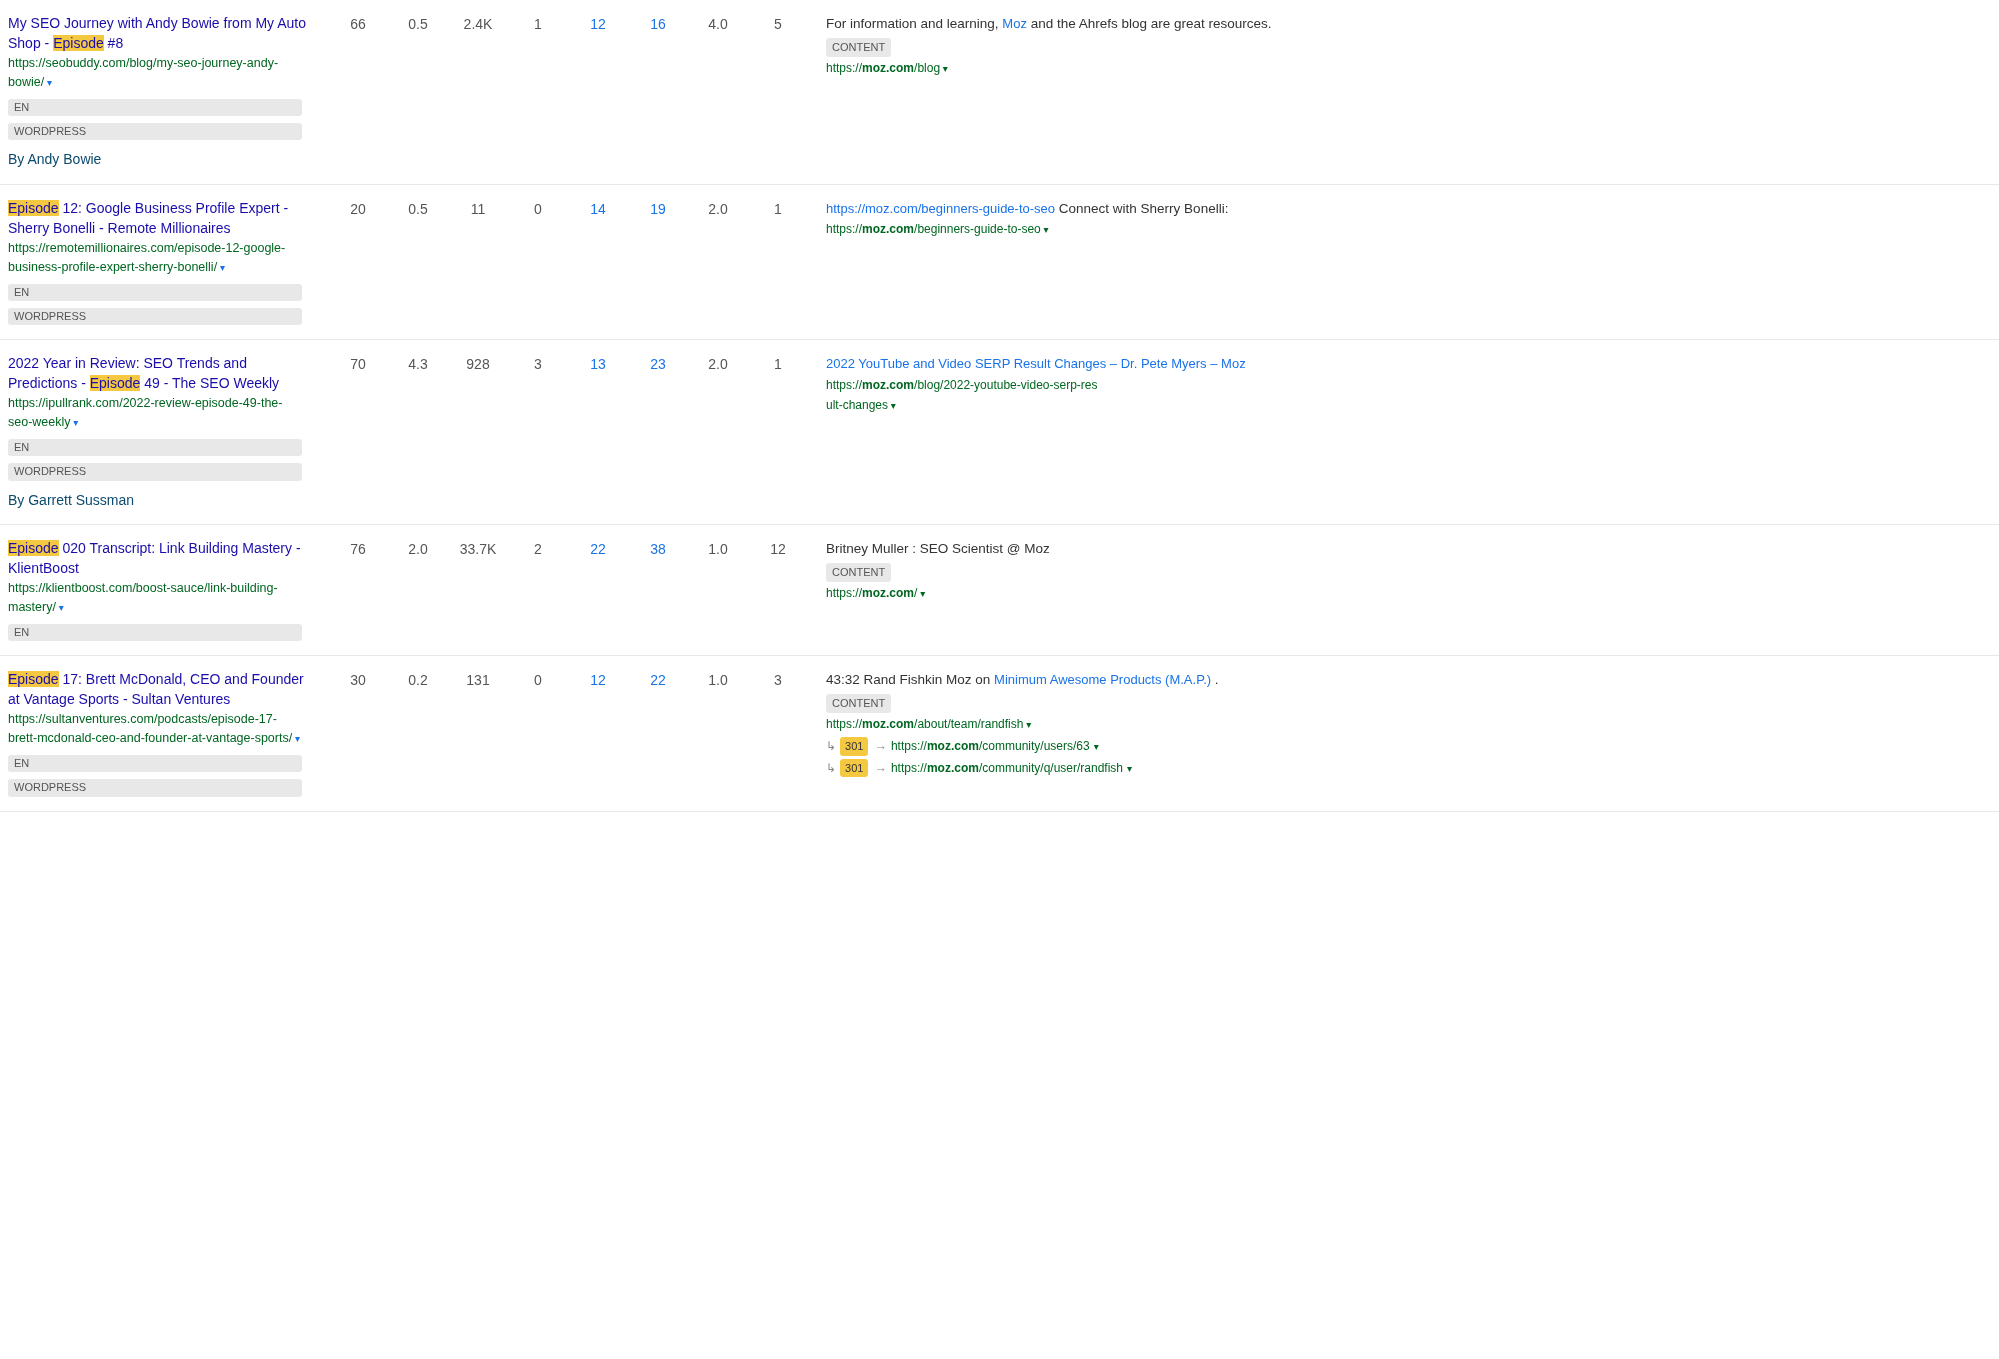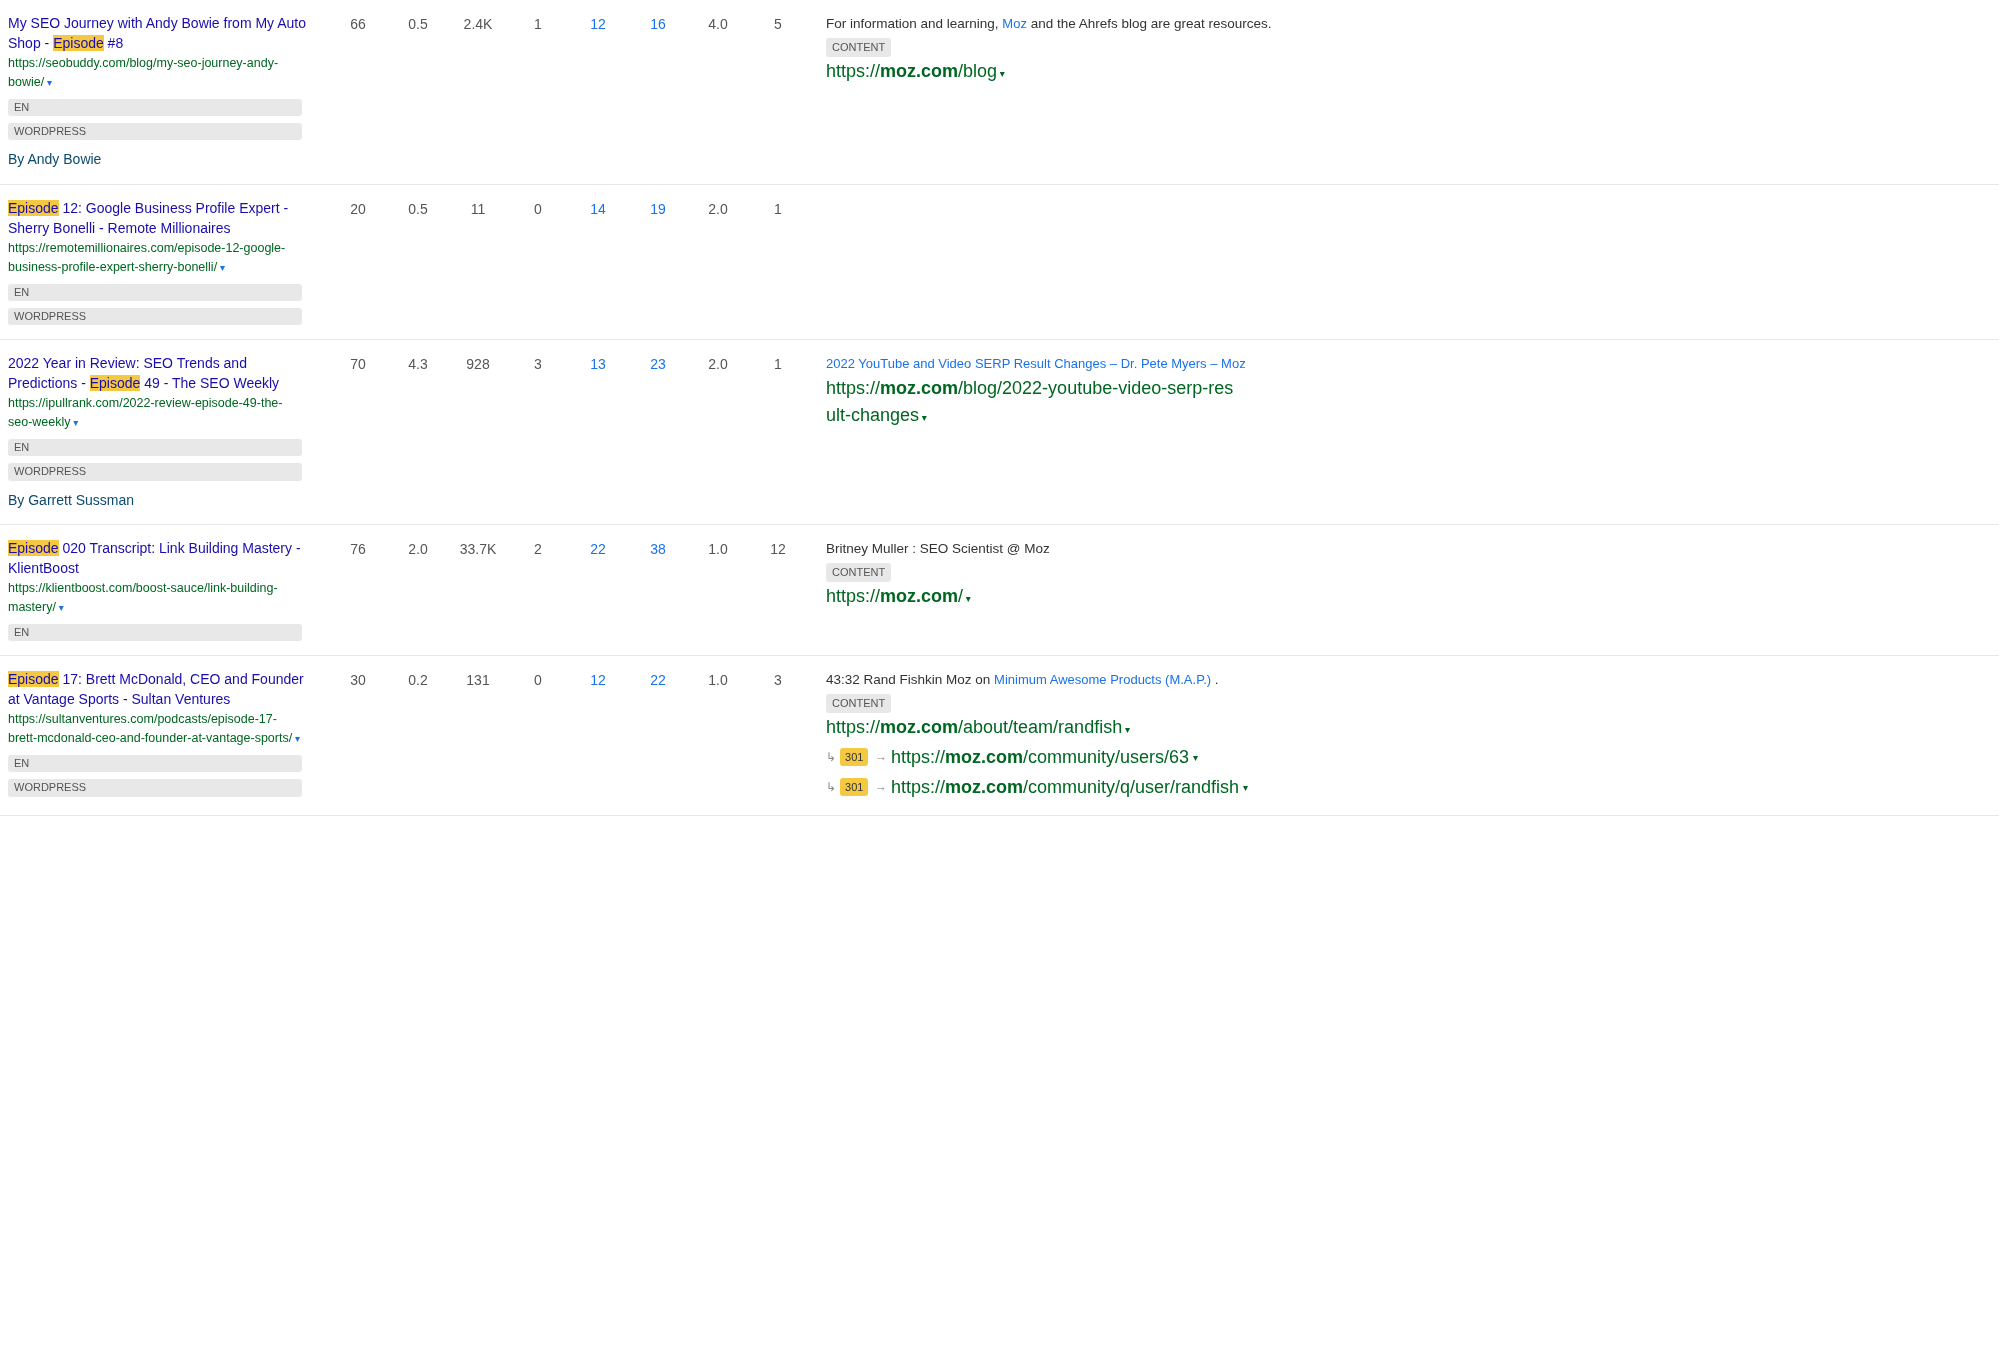--- a/index.html
+++ b/index.html
@@ -53,21 +53,21 @@
     }
     .url-link {
       color: #006621;
       text-decoration: none;
       font-size: 12.5px;
     }
     .url-link strong { font-weight: normal; }
     .green-link {
       color: #006621;
       text-decoration: none;
-      font-size: 18px;
+      font-size: 12px;
     }
     .green-link strong { font-weight: bold; }
     .blue-link {
       color: #1a73e8;
       text-decoration: none;
       font-size: 13px;
     }
     .badge {
       display: inline-block;
       background: #e8e8e8;
@@ -147,20 +147,21 @@
           <span class="badge">WORDPRESS</span>
         </div></div>
       <div class="col-num">20</div>
       <div class="col-num">0.5</div>
       <div class="col-num">11</div>
       <div class="col-num">0</div>
       <div class="col-num-blue">14</div>
       <div class="col-num-blue">19</div>
       <div class="col-num">2.0</div>
       <div class="col-num">1</div>
+      <div class="col-snippet"><a href="#" class="blue-link">https://moz.com/beginners-guide-to-seo</a> Connect with Sherry Bonelli:<br><a href="#" class="green-link">https://<strong>moz.com</strong>/beginners-guide-to-seo</a><span class="green-arrow"> ▾</span></div>
     </div>
     <div class="row">
       <div class="col-content"><a href="#" class="title-link">2022 Year in Review: SEO Trends and Predictions - <span class="highlight-word">Episode</span> 49 - The SEO Weekly</a><br><span style="font-size: 12px; color: rgb(0, 102, 33);"><a href="#" class="url-link">https://<strong>ipullrank.com</strong>/2022-review-episode-49-the-seo-weekly</a><span class="dropdown-arrow"> ▾</span></span><br><div class="tags-row">
           <span class="badge">EN</span>
           <span class="badge">WORDPRESS</span>
         </div><div class="by-author">By Garrett Sussman</div></div>
       <div class="col-num">70</div>
       <div class="col-num">4.3</div>
       <div class="col-num">928</div>
       <div class="col-num">3</div>

